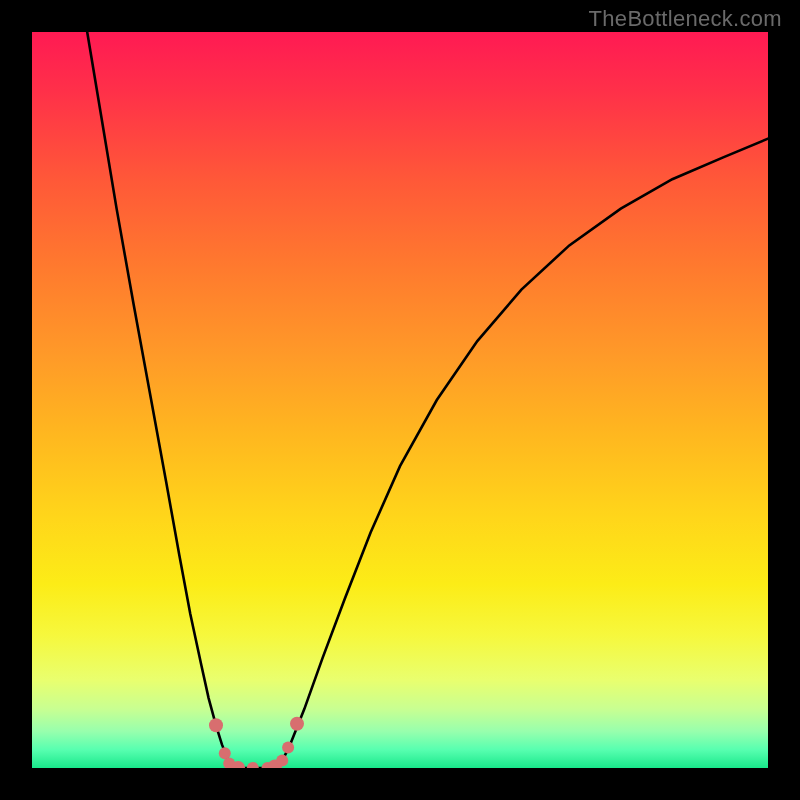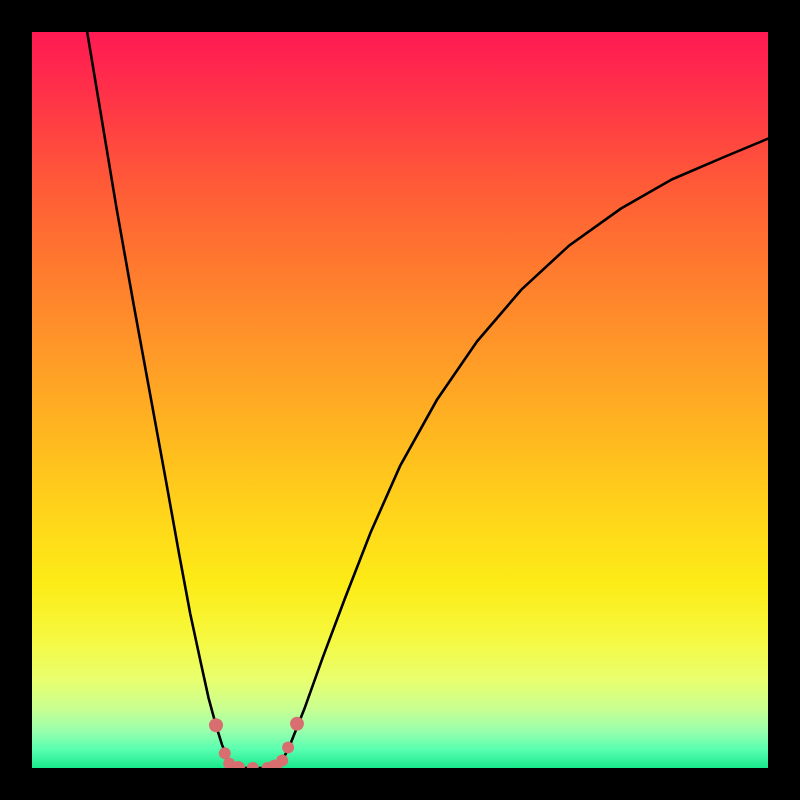--- a/index.html
+++ b/index.html
@@ -84,13 +84,14 @@
           <circle cx="206.1" cy="736.0" r="7" class="datapoint"></circle>
           <circle cx="220.8" cy="736.0" r="6" class="datapoint"></circle>
           <circle cx="235.5" cy="736.0" r="6" class="datapoint"></circle>
           <circle cx="242.9" cy="734.5" r="7" class="datapoint"></circle>
           <circle cx="250.2" cy="728.6" r="6" class="datapoint"></circle>
           <circle cx="256.1" cy="715.4" r="6" class="datapoint"></circle>
           <circle cx="265.0" cy="691.8" r="7" class="datapoint"></circle>
         </g>
     </svg>
   </div>
+  <div class="watermark">TheBottleneck.com</div>
 </div>
 
 </body></html>

